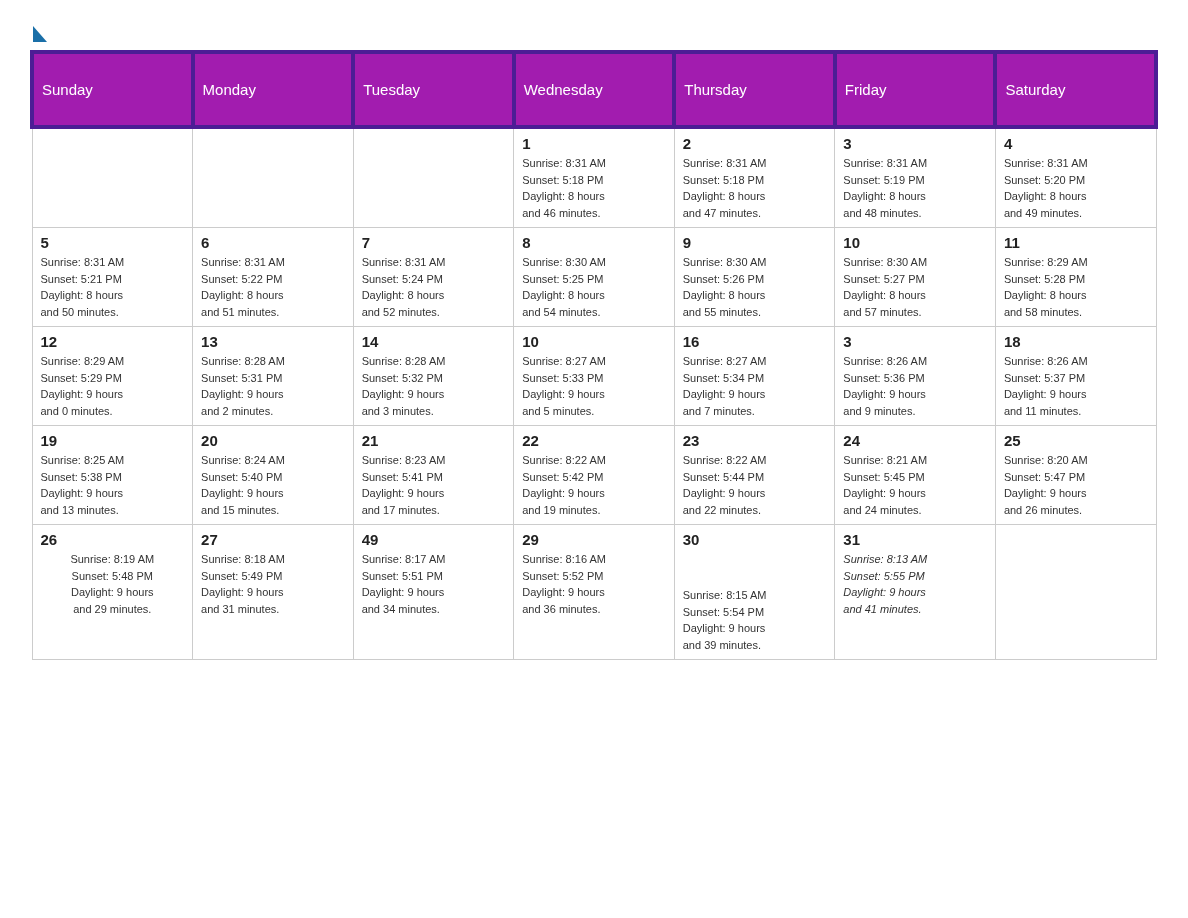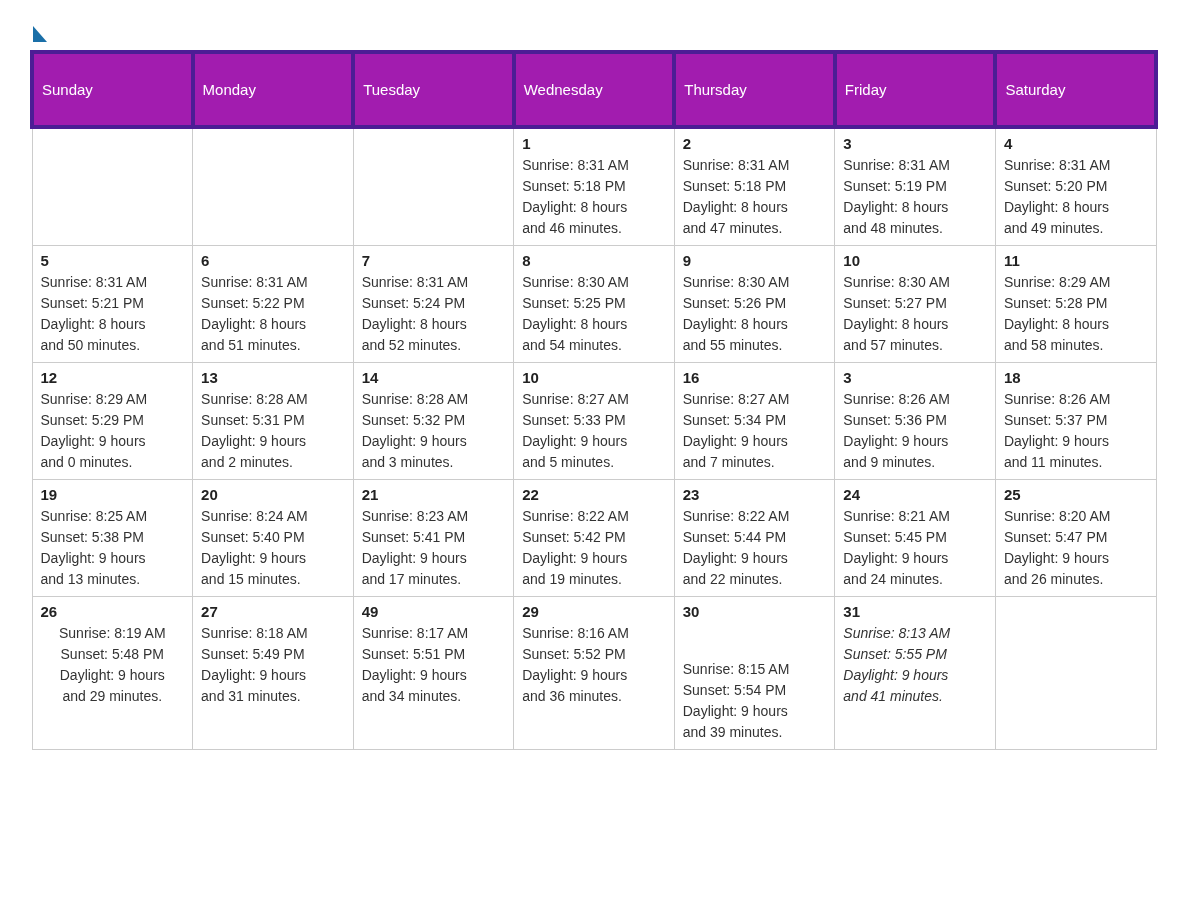--- a/index.html
+++ b/index.html
@@ -82,21 +82,21 @@
       color: #333;
     }
     .day-number {
       font-size: 15px;
       font-weight: bold;
       color: #333;
       display: block;
       margin-bottom: 3px;
     }
     .day-info {
-      font-size: 14px;
+      font-size: 11px;
       color: #333;
       line-height: 1.5;
     }
     .empty-cell {
       background: #fff;
     }
     tbody tr td:first-child .day-number,
     tbody tr td .day-number {
       color: #222;
     }

